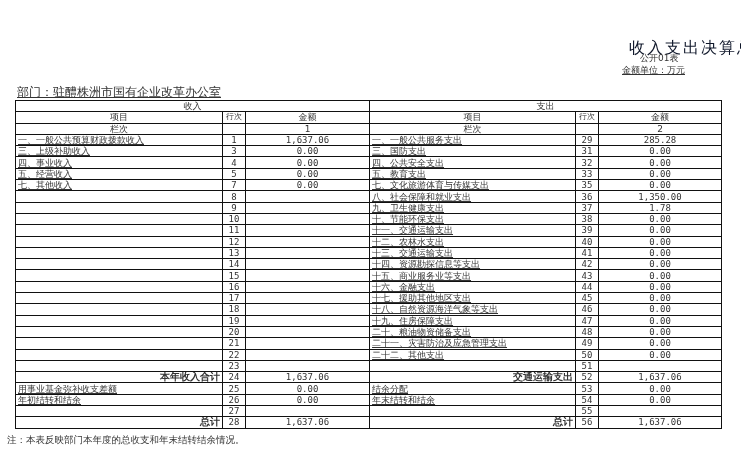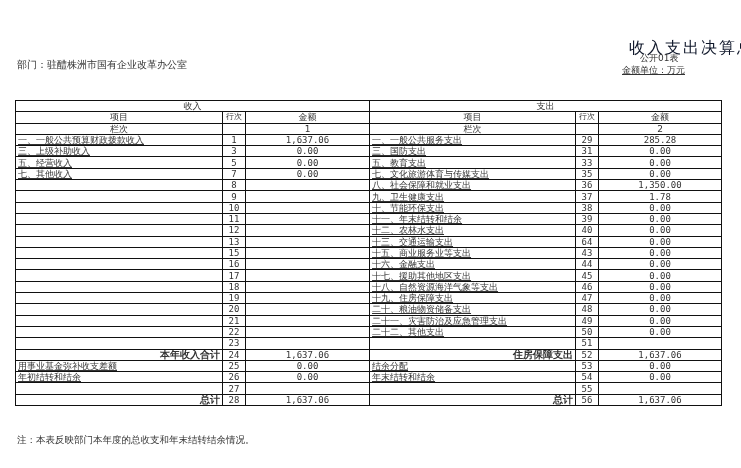--- a/index.html
+++ b/index.html
@@ -2,30 +2,30 @@
 <html><head>
 <meta charset="utf-8">
 <style>
   html, body { margin:0; padding:0; background:#ffffff; }
   body { width:741px; height:468px; position:relative; overflow:hidden;
          font-family:"DejaVu Sans","Liberation Sans",sans-serif; color:#1a1a1a; }
   .title { position:absolute; left:0; width:741px; top:38px; text-align:right;
            font-size:16px; letter-spacing:2px; color:#0f172a;padding-left:32px; }
   .code { position:absolute; left:640px; top:52px; font-size:9px; color:#333; }
   .unit { position:absolute; left:622px; top:64px; font-size:9px; color:#333; text-decoration:underline; }
-  .dept { position:absolute; left:17px; top:58px; font-size:10px; color:#333; }
+  .dept { position:absolute; left:17px; top:84px; font-size:12px; color:#333; text-decoration:underline; }
   table.main { position:absolute; left:15px; top:100px; border-collapse:collapse; table-layout:fixed;
                width:706px; font-size:9px; }
   table.main td { border:1px solid #111; padding:0 2px; height:10.3px; line-height:10px;
                   white-space:nowrap; overflow:hidden; color:#333; }
   td.c { text-align:center; }
   td.l { text-align:left; text-decoration:underline; }
   td.b { font-weight:bold; text-align:right; color:#111; font-size:10px; }
   td.num { text-align:center; font-family:"DejaVu Sans Mono","Liberation Mono",monospace; }
-  .note { position:absolute; left:17px; top:434px; font-size:9.5px; color:#333; }
+  .note { position:absolute; left:7px; top:434px; font-size:9.5px; color:#333; }
 </style>
 </head>
 <body>
 
 <div class="title">收入支出决算总表</div>
 <div class="code">公开01表</div>
 <div class="unit">金额单位：万元</div>
 <div class="dept">部门：驻醴株洲市国有企业改革办公室</div>
 
 <table class="main">
@@ -70,20 +70,28 @@
       </tr>
       <tr>
         <td class="l">三、上级补助收入</td>
         <td class="num">3</td>
         <td class="num">0.00</td>
         <td class="l">三、国防支出</td>
         <td class="num">31</td>
         <td class="num">0.00</td>
       </tr>
       <tr>
+        <td class="l">四、事业收入</td>
+        <td class="num">4</td>
+        <td class="num">0.00</td>
+        <td class="l">四、公共安全支出</td>
+        <td class="num">32</td>
+        <td class="num">0.00</td>
+      </tr>
+      <tr>
         <td class="l">五、经营收入</td>
         <td class="num">5</td>
         <td class="num">0.00</td>
         <td class="l">五、教育支出</td>
         <td class="num">33</td>
         <td class="num">0.00</td>
       </tr>
       <tr>
         <td class="l">七、其他收入</td>
         <td class="num">7</td>
@@ -113,38 +121,46 @@
         <td class="num">10</td>
         <td class="num"></td>
         <td class="l">十、节能环保支出</td>
         <td class="num">38</td>
         <td class="num">0.00</td>
       </tr>
       <tr>
         <td class="l"></td>
         <td class="num">11</td>
         <td class="num"></td>
-        <td class="l">十一、年末结转和结余</td>
+        <td class="l">十一、交通运输支出</td>
         <td class="num">39</td>
         <td class="num">0.00</td>
       </tr>
       <tr>
         <td class="l"></td>
         <td class="num">12</td>
         <td class="num"></td>
         <td class="l">十二、农林水支出</td>
         <td class="num">40</td>
         <td class="num">0.00</td>
       </tr>
       <tr>
         <td class="l"></td>
         <td class="num">13</td>
         <td class="num"></td>
         <td class="l">十三、交通运输支出</td>
-        <td class="num">64</td>
+        <td class="num">41</td>
+        <td class="num">0.00</td>
+      </tr>
+      <tr>
+        <td class="l"></td>
+        <td class="num">14</td>
+        <td class="num"></td>
+        <td class="l">十四、资源勘探信息等支出</td>
+        <td class="num">42</td>
         <td class="num">0.00</td>
       </tr>
       <tr>
         <td class="l"></td>
         <td class="num">15</td>
         <td class="num"></td>
         <td class="l">十五、商业服务业等支出</td>
         <td class="num">43</td>
         <td class="num">0.00</td>
       </tr>
@@ -209,21 +225,21 @@
         <td class="num">23</td>
         <td class="num"></td>
         <td class="l"></td>
         <td class="num">51</td>
         <td class="num"></td>
       </tr>
       <tr>
         <td class="b">本年收入合计</td>
         <td class="num">24</td>
         <td class="num">1,637.06</td>
-        <td class="b">住房保障支出</td>
+        <td class="b">交通运输支出</td>
         <td class="num">52</td>
         <td class="num">1,637.06</td>
       </tr>
       <tr>
         <td class="l">用事业基金弥补收支差额</td>
         <td class="num">25</td>
         <td class="num">0.00</td>
         <td class="l">结余分配</td>
         <td class="num">53</td>
         <td class="num">0.00</td>

